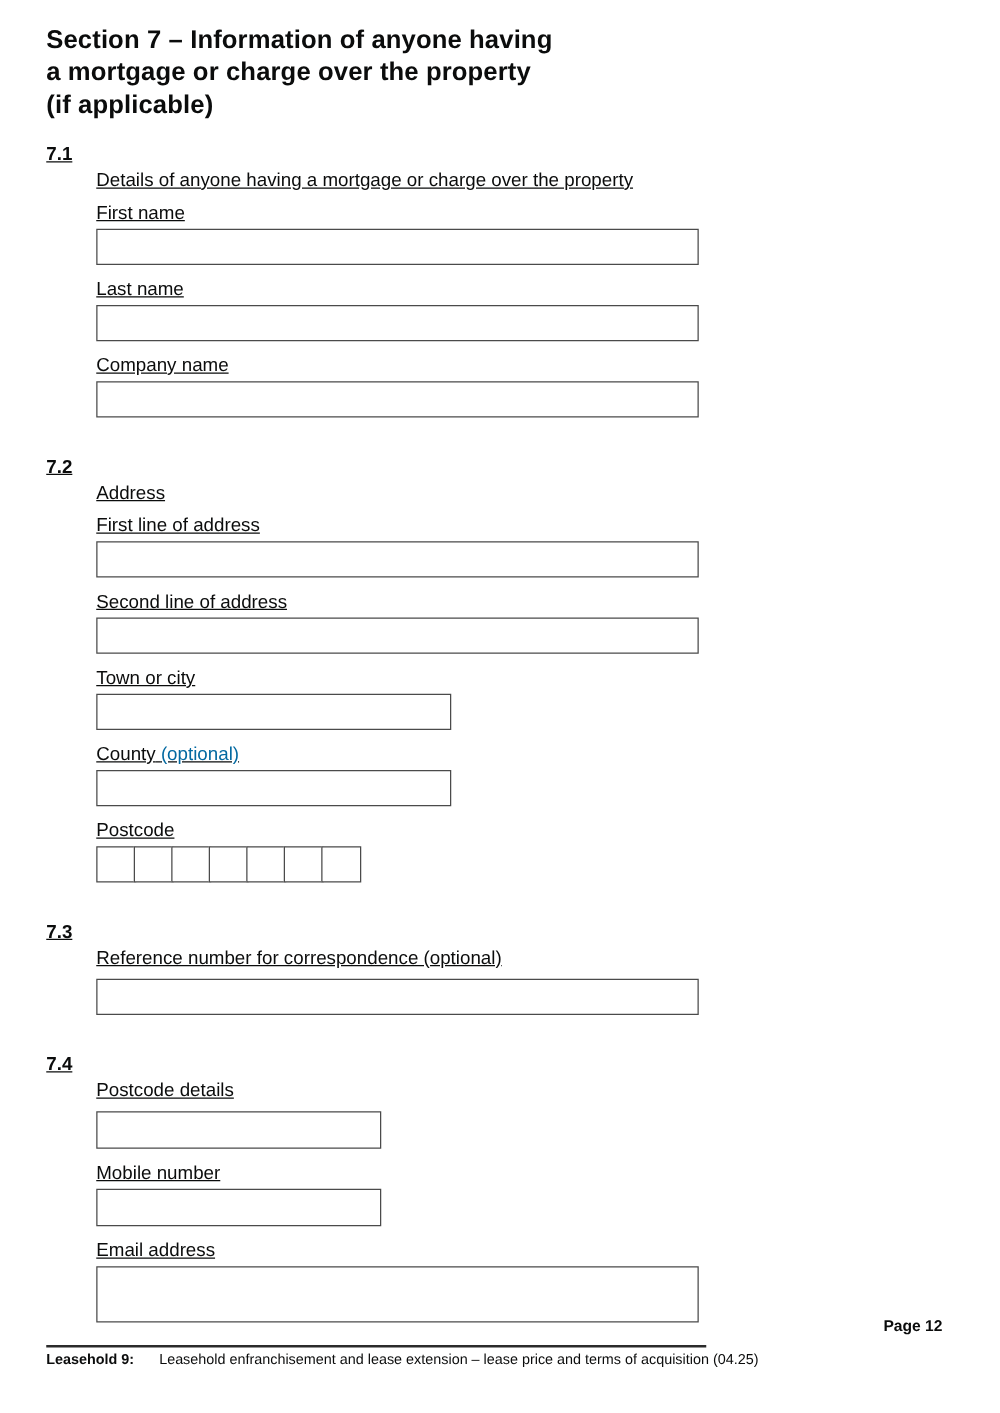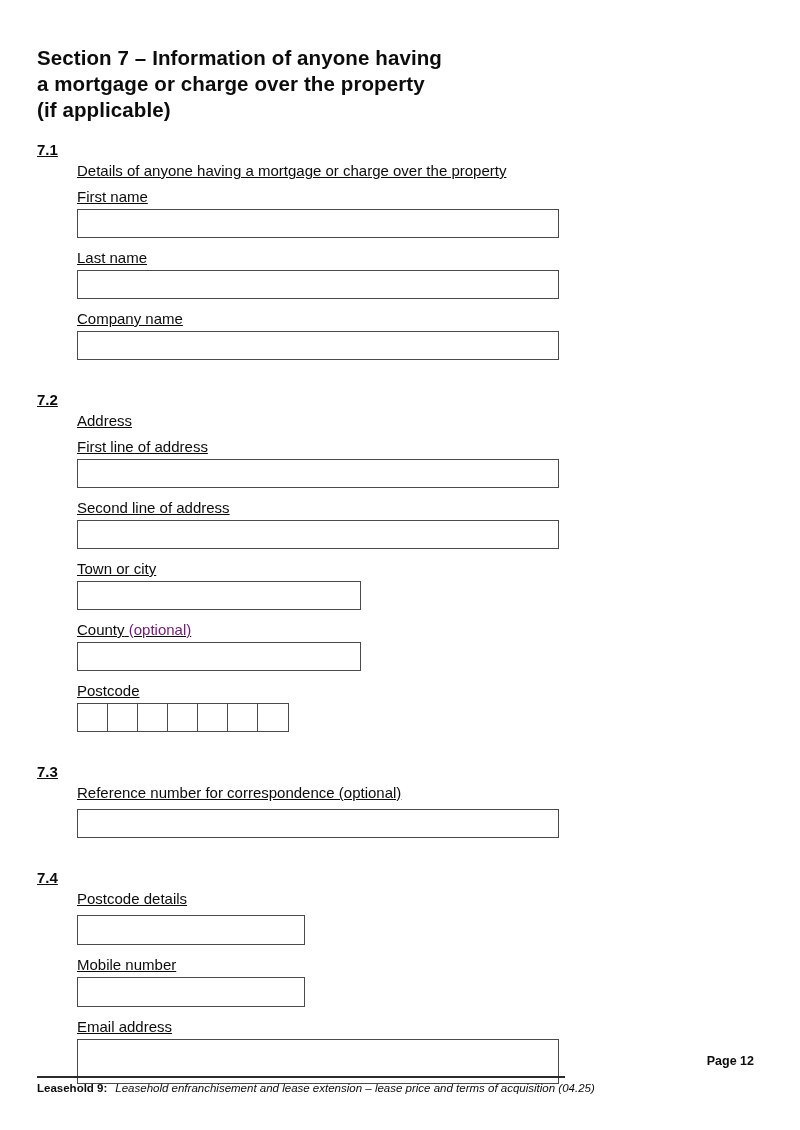--- a/index.html
+++ b/index.html
@@ -5,21 +5,21 @@
   html, body { margin: 0; padding: 0; background: #ffffff; }
   .page {
     position: relative;
     width: 800px;
     height: 1130px;
     background: #ffffff;
     font-family: "Liberation Sans", sans-serif;
     color: #0b0c0c;
     overflow: hidden;
   }
-  .content { padding: 45px 0 0 37px; }
+  .content { padding: 19px 0 0 37px; }
 
   .doc-title {
     margin: 0 0 17px 0;
     font-size: 20.5px;
     line-height: 26px;
     font-weight: 700;
     letter-spacing: 0.1px;
   }
   .title-line { white-space: nowrap; }
 
@@ -30,21 +30,21 @@
     font-weight: 700;
     font-size: 15px;
     line-height: 19px;
   }
   .q-body { flex: 1; font-size: 15px; line-height: 19px; }
   .q-label { margin-bottom: 7px; margin-top: 21px; }
 
   .field { margin-bottom: 10px; }
   .field:last-child { margin-bottom: 12px; }
   .field-label { font-size: 15px; line-height: 19px; margin-bottom: 3px; }
-  .optional { color: #701a75; }
+  .optional { color: #0369a1; }
 
   .box {
     display: block;
     box-sizing: border-box;
     width: 482px;
     height: 29px;
     border: 1.5px solid #4a4a4a;
     background: #ffffff;
     border-radius: 0;
     padding: 2px 6px;
@@ -93,21 +93,21 @@
   }
   .footer-line {
     position: absolute;
     top: 1081px;
     left: 37px;
     font-size: 11.5px;
     line-height: 14px;
     white-space: nowrap;
   }
   .footer-id { font-weight: 700; }
-  .footer-desc { margin-left: 8px; font-style: italic; }
+  .footer-desc { margin-left: 20px; }
 </style>
 </head>
 <body>
 
 <div class="page">
   <div class="content">
 
     <h1 class="doc-title">
       <div class="title-line">Section 7 – Information of anyone having</div>
       <div class="title-line">a mortgage or charge over the property</div>

